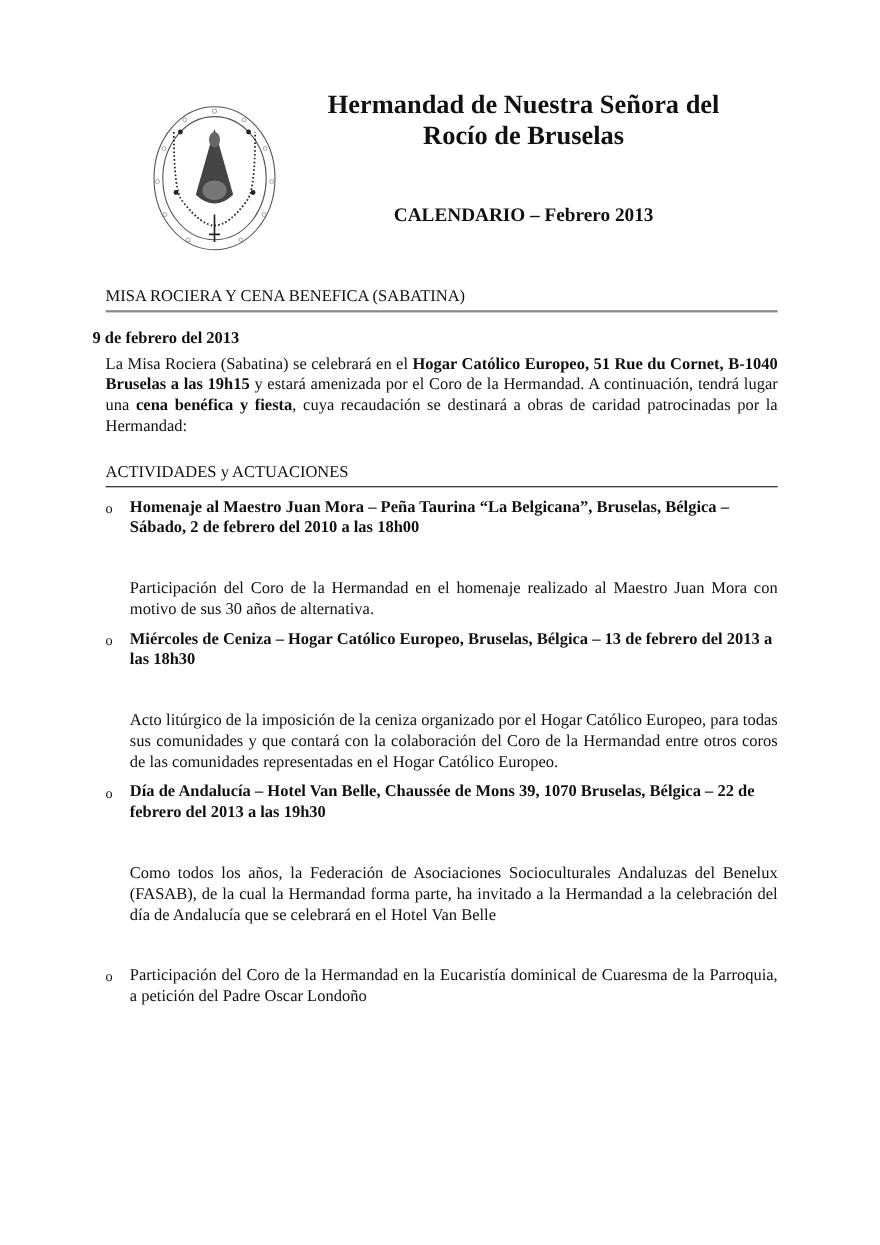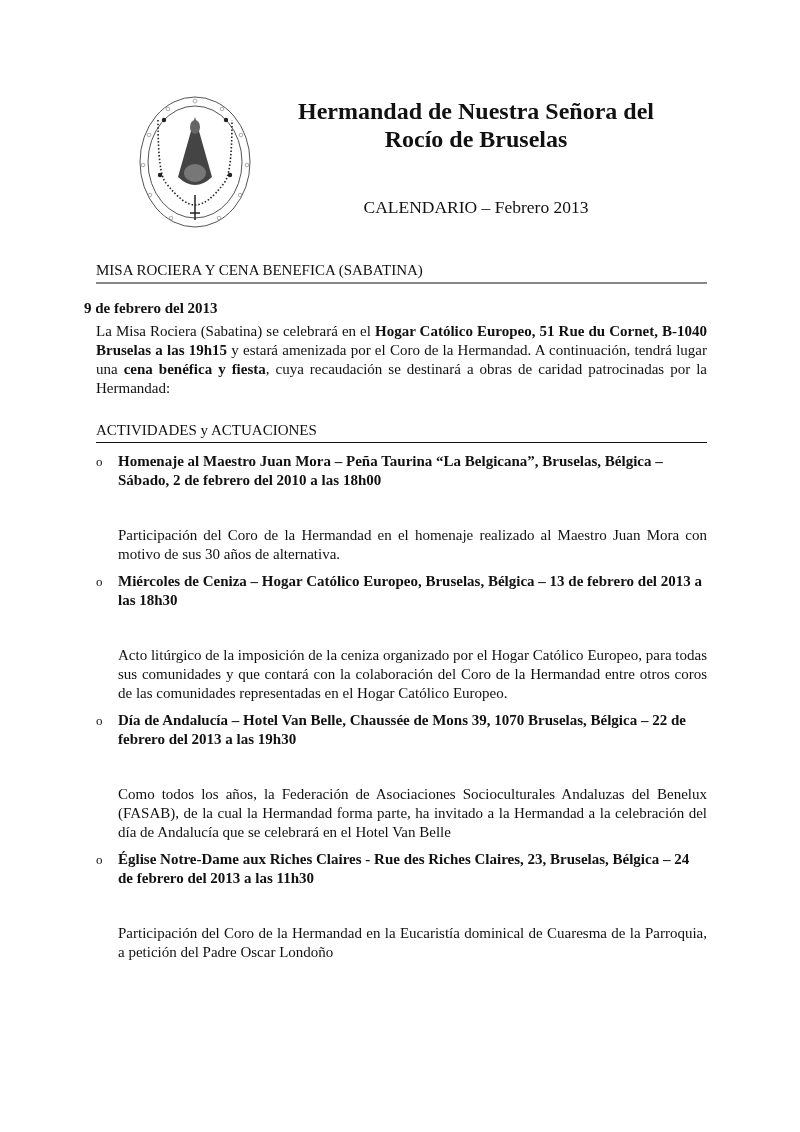--- a/index.html
+++ b/index.html
@@ -1,22 +1,22 @@
 <!DOCTYPE html>
 <html><head>
 <meta charset="utf-8">
 <style>
   html, body { margin: 0; padding: 0; background: #ffffff; }
   body { width: 800px; height: 1132px; position: relative; overflow: hidden;
          font-family: "Liberation Serif", "DejaVu Serif", serif; color: #111; }
   .logo { position: absolute; left: 138px; top: 95px; width: 115px; height: 135px; }
-  .title { position: absolute; left: 270px; top: 97px; width: 412px; text-align: center;
+  .title { position: absolute; left: 270px; top: 82px; width: 412px; text-align: center;
            font-weight: bold; font-size: 24px; line-height: 28px; }
   .subtitle { position: absolute; left: 270px; top: 185px; width: 412px; text-align: center;
-              font-weight: normal; font-size: 17.5px; margin-top: 12px; }
+              font-weight: bold; font-size: 17.5px; }
   .sec { position: absolute; left: 96px; width: 611px; font-weight: normal; font-size: 15px;
          padding-bottom: 3px; }
   .sec1 { top: 262px; border-bottom: 2px solid #888; }
   .sec2 { top: 422px; border-bottom: 1.5px solid #111; }
   .date { position: absolute; left: 84px; top: 300px; font-weight: bold; font-size: 15px; }
   .para { position: absolute; left: 96px; top: 322px; width: 611px; font-size: 15px;
           line-height: 19px; text-align: justify; }
   .para b { font-weight: bold; }
   .list { position: absolute; left: 96px; top: 452px; width: 611px; margin: 0; padding: 0; list-style: none; }
   .item { position: relative; padding-left: 22px; margin-bottom: 8px; font-size: 15px; line-height: 19px; }
@@ -81,16 +81,15 @@
     <div class="item-head">Miércoles de Ceniza – Hogar Católico Europeo, Bruselas, Bélgica – 13 de febrero del 2013 a las 18h30</div>
     <div class="item-body">Acto litúrgico de la imposición de la ceniza organizado por el Hogar Católico Europeo, para todas sus comunidades y que contará con la colaboración del Coro de la Hermandad entre otros coros de las comunidades representadas en el Hogar Católico Europeo.</div>
   </li>
   <li class="item n3">
     <span class="bullet">o</span>
     <div class="item-head">Día de Andalucía – Hotel Van Belle, Chaussée de Mons 39, 1070 Bruselas, Bélgica – 22 de febrero del 2013 a las 19h30</div>
     <div class="item-body">Como todos los años, la Federación de Asociaciones Socioculturales Andaluzas del Benelux (FASAB), de la cual la Hermandad forma parte, ha invitado a la Hermandad a la celebración del día de Andalucía que se celebrará en el Hotel Van Belle</div>
   </li>
   <li class="item n4">
     <span class="bullet">o</span>
-    <div class="item-head">Église Notre-Dame aux Riches Claires - Rue des Riches Claires, 23, Bruselas, Bélgica – 24 de febrero del 2013 a las 11h30</div>
     <div class="item-body">Participación del Coro de la Hermandad en la Eucaristía dominical de Cuaresma de la Parroquia, a petición del Padre Oscar Londoño</div>
   </li>
 </ul>
 
 </body></html>

